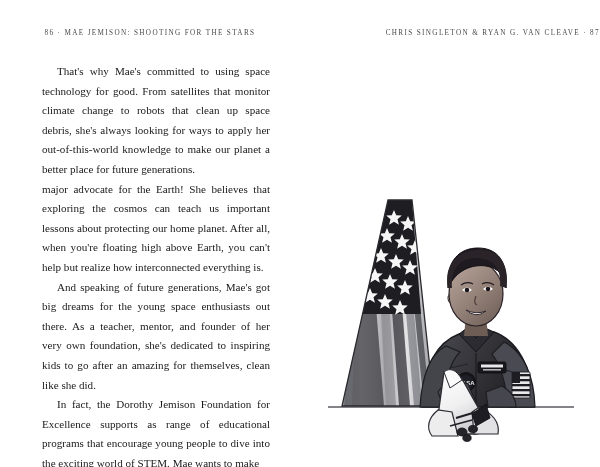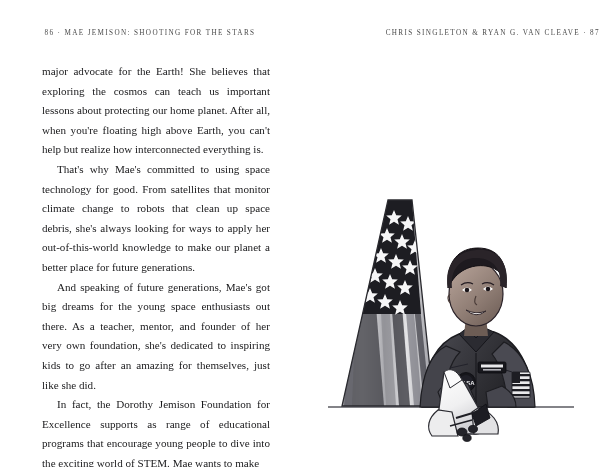--- a/index.html
+++ b/index.html
@@ -75,23 +75,23 @@
 </head>
 <body>
 
 <div class="spread">
 
   <div class="page page-left">
 
     <div class="running-head running-head-left">86  ·  MAE JEMISON: SHOOTING FOR THE STARS</div>
 
     <div class="column col-left">
+      <p class="body-par indent">That's why Mae's committed to using space technology for good. From satellites that monitor climate change to robots that clean up space debris, she's always looking for ways to apply her out-of-this-world knowledge to make our planet a better place for future generations.</p>
       <p class="body-par">major advocate for the Earth! She believes that exploring the cosmos can teach us important lessons about protecting our home planet. After all, when you're floating high above Earth, you can't help but realize how interconnected everything is.</p>
-      <p class="body-par indent">That's why Mae's committed to using space technology for good. From satellites that monitor climate change to robots that clean up space debris, she's always looking for ways to apply her out-of-this-world knowledge to make our planet a better place for future generations.</p>
-      <p class="body-par indent">And speaking of future generations, Mae's got big dreams for the young space enthusiasts out there. As a teacher, mentor, and founder of her very own foundation, she's dedicated to inspiring kids to go after an amazing for themselves, just like she did.</p>
+      <p class="body-par indent">And speaking of future generations, Mae's got big dreams for the young space enthusiasts out there. As a teacher, mentor, and founder of her very own foundation, she's dedicated to inspiring kids to go after an amazing for themselves, clean like she did.</p>
       <p class="body-par indent">In fact, the Dorothy Jemison Foundation for Excellence supports as range of educational programs that encourage young people to dive into the exciting world of STEM. Mae wants to make</p>
     </div>
   </div>
 
   <div class="page page-right">
 
     <div class="running-head running-head-right">CHRIS SINGLETON &amp; RYAN G. VAN CLEAVE  ·  87</div>
 
   </div>
 

